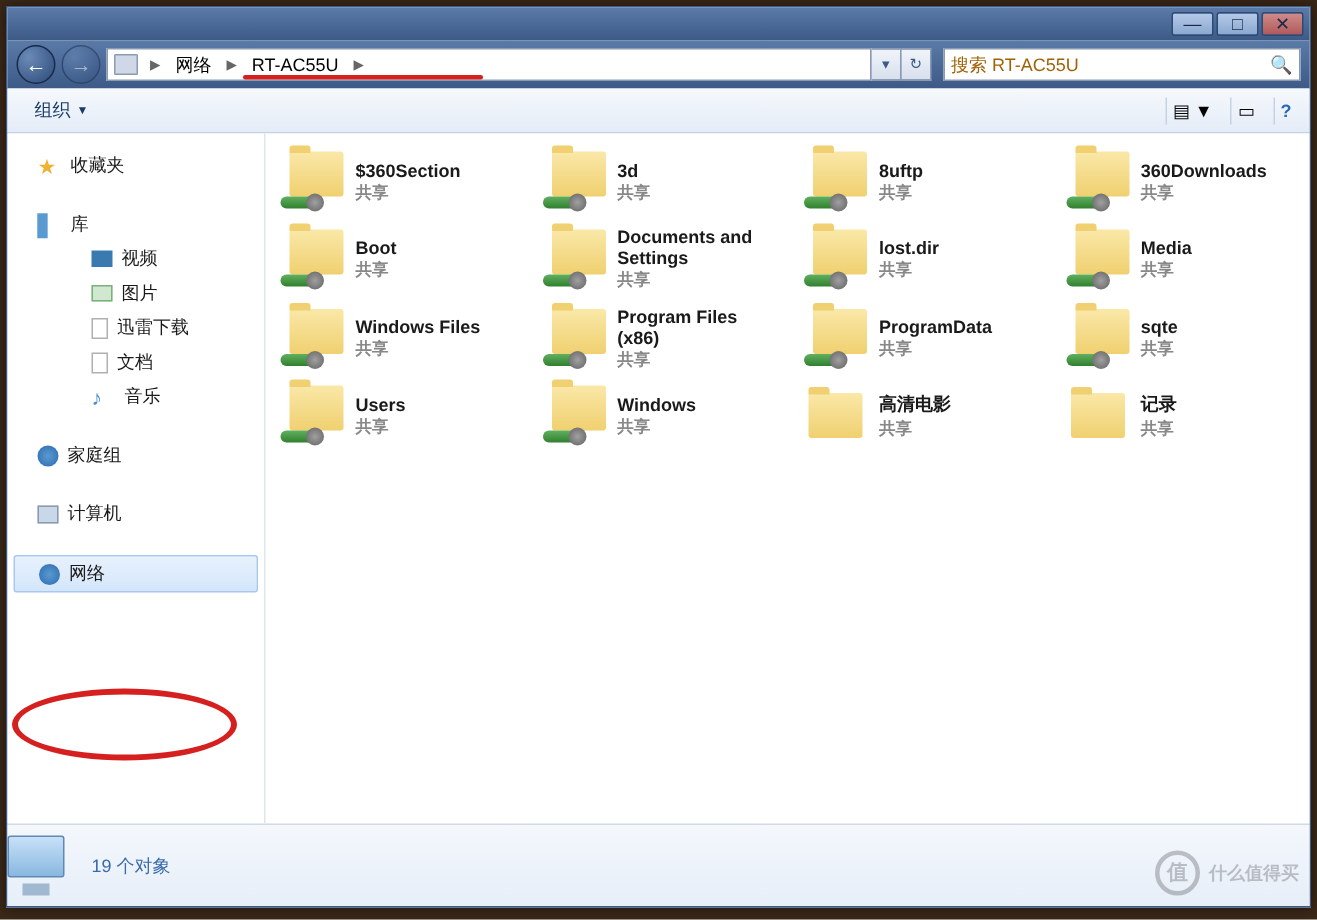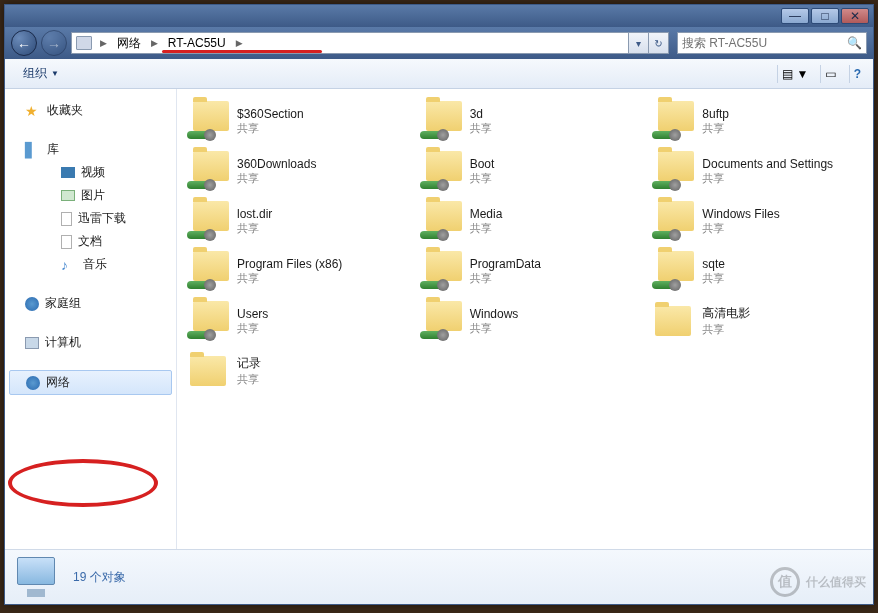--- a/index.html
+++ b/index.html
@@ -13,21 +13,21 @@
 .navbtn.dis{opacity:0.5;}
 .addrwrap{flex:1;display:flex;height:22px;}
 .addrbar{flex:1;background:#fff;border:1px solid #8a9ab0;display:flex;align-items:center;padding:0 4px;position:relative;}
 .addrbar .icon-pc{width:16px;height:14px;background:#d0d8e8;border:1px solid #8a9ab0;border-radius:1px;margin-right:4px;position:relative;}
 .crumb{display:flex;align-items:center;gap:2px;}
 .crumb span{padding:2px 4px;}
 .crumb .arr{color:#666;font-size:9px;}
 .red-underline{position:absolute;left:90px;top:17px;width:160px;height:3px;background:#d62020;border-radius:2px;}
 .addrctls{display:flex;}
 .addrctls div{width:20px;height:22px;background:linear-gradient(#f0f4fa,#d8e0ed);border:1px solid #8a9ab0;border-left:none;display:flex;align-items:center;justify-content:center;color:#3d5a87;font-size:10px;}
-.searchbox{width:190px;height:22px;background:#fff;border:1px solid #8a9ab0;margin-left:4px;display:flex;align-items:center;padding:0 4px;color:#737373;}
+.searchbox{width:238px;height:22px;background:#fff;border:1px solid #8a9ab0;margin-left:4px;display:flex;align-items:center;padding:0 4px;color:#a16207;}
 .searchbox .mag{margin-left:auto;}
 .toolbar{height:30px;background:linear-gradient(#f6f9fd,#e4ecf7);border-bottom:1px solid #c5d2e4;display:flex;align-items:center;padding:0 8px;gap:2px;text-align:center;}
 .tbtn{padding:4px 10px;display:flex;align-items:center;gap:4px;color:#1a3a6a;cursor:default;}
 .tbtn .tri{font-size:8px;color:#1a3a6a;}
 .toolbar-right{margin-left:auto;display:flex;align-items:center;gap:8px;}
 .viewselect{display:flex;align-items:center;gap:3px;padding:2px 4px;border-left:1px solid #c5d2e4;}
 .body{display:flex;height:calc(100% - 22px - 32px - 30px - 55px);background:#fff;}
 .sidebar{width:172px;border-right:1px solid #e0e6f0;padding:10px 0;overflow:hidden;position:relative;}
 .navitem{display:flex;align-items:center;gap:6px;padding:3px 8px 3px 20px;color:#1a1a1a;cursor:default;}
 .navitem.sub{padding-left:56px;}
@@ -37,32 +37,32 @@
 .ficon.star{color:#f0b030;font-size:14px;}
 .ficon.lib{color:#5a9ad0;font-size:14px;}
 .ficon.net{background:radial-gradient(circle,#5a9ad0,#2a6ab0);border-radius:50%;width:14px;height:14px;}
 .ficon.pc{background:#c8d8e8;border:1px solid #8a9ab0;width:14px;height:12px;}
 .ficon.music{color:#4a8ad0;font-size:14px;}
 .ficon.vid{background:#3a7ab0;width:14px;height:11px;}
 .ficon.pic{background:#d0e8d0;border:1px solid #7ab07a;width:14px;height:11px;}
 .ficon.doc{background:#fff;border:1px solid #b0b0b0;width:11px;height:14px;}
 .red-circle{position:absolute;left:3px;top:370px;width:150px;height:48px;border:4px solid #d62020;border-radius:50%;pointer-events:none;}
 .content{flex:1;padding:8px 4px;overflow:auto;}
-.grid{display:grid;grid-template-columns:repeat(3,1fr);gap:2px 10px;}
+.grid{display:grid;grid-template-columns:repeat(4,1fr);gap:2px 10px;font-weight:bold;}
 .fitem{display:flex;align-items:center;gap:8px;padding:4px 6px;cursor:default;}
 .sharefolder{width:42px;height:40px;position:relative;flex-shrink:0;}
 .sharefolder .fld{position:absolute;right:0;top:0;width:36px;height:30px;background:linear-gradient(#fae8a8,#f0d070);border-radius:2px;}
 .sharefolder .fld::before{content:"";position:absolute;left:0;top:-4px;width:14px;height:5px;background:#f0d070;border-radius:2px 2px 0 0;}
 .sharefolder .pipe{position:absolute;left:0;bottom:2px;width:26px;height:8px;background:linear-gradient(#60b060,#308030);border-radius:4px;}
 .sharefolder .pipe::after{content:"";position:absolute;right:-3px;top:-2px;width:12px;height:12px;background:radial-gradient(#a0a0a0,#606060);border-radius:50%;}
 .sharefolder.plain .fld{right:3px;top:5px;}
 .finfo{display:flex;flex-direction:column;}
 .fname{color:#1a1a1a;}
 .fsub{color:#888;font-size:11px;}
-.details{height:55px;background:linear-gradient(#f4f8fd,#e6eef8);border-top:1px solid #d0dae8;display:flex;align-items:center;padding:0 12px;gap:12px;}
+.details{height:55px;background:linear-gradient(#f4f8fd,#e6eef8);border-top:1px solid #d0dae8;display:flex;align-items:center;padding:0 0;gap:12px;}
 .details .bigpc{width:44px;height:40px;position:relative;}
 .details .bigpc .mon{width:38px;height:28px;background:linear-gradient(#c8e0f8,#88b8e0);border:1px solid #6088b0;border-radius:2px;}
 .details .bigpc .base{position:absolute;bottom:0;left:10px;width:18px;height:8px;background:#a0b8d0;}
 .details .dtext{color:#3a6aaa;}
 .watermark{position:absolute;right:12px;bottom:16px;color:rgba(0,0,0,0.22);font-size:20px;font-weight:bold;display:flex;align-items:center;gap:6px;pointer-events:none;}
 .watermark .badge{width:30px;height:30px;border:3px solid rgba(0,0,0,0.22);border-radius:50%;display:flex;align-items:center;justify-content:center;font-size:14px;}
 </style>
 </head>
 <body>
 

